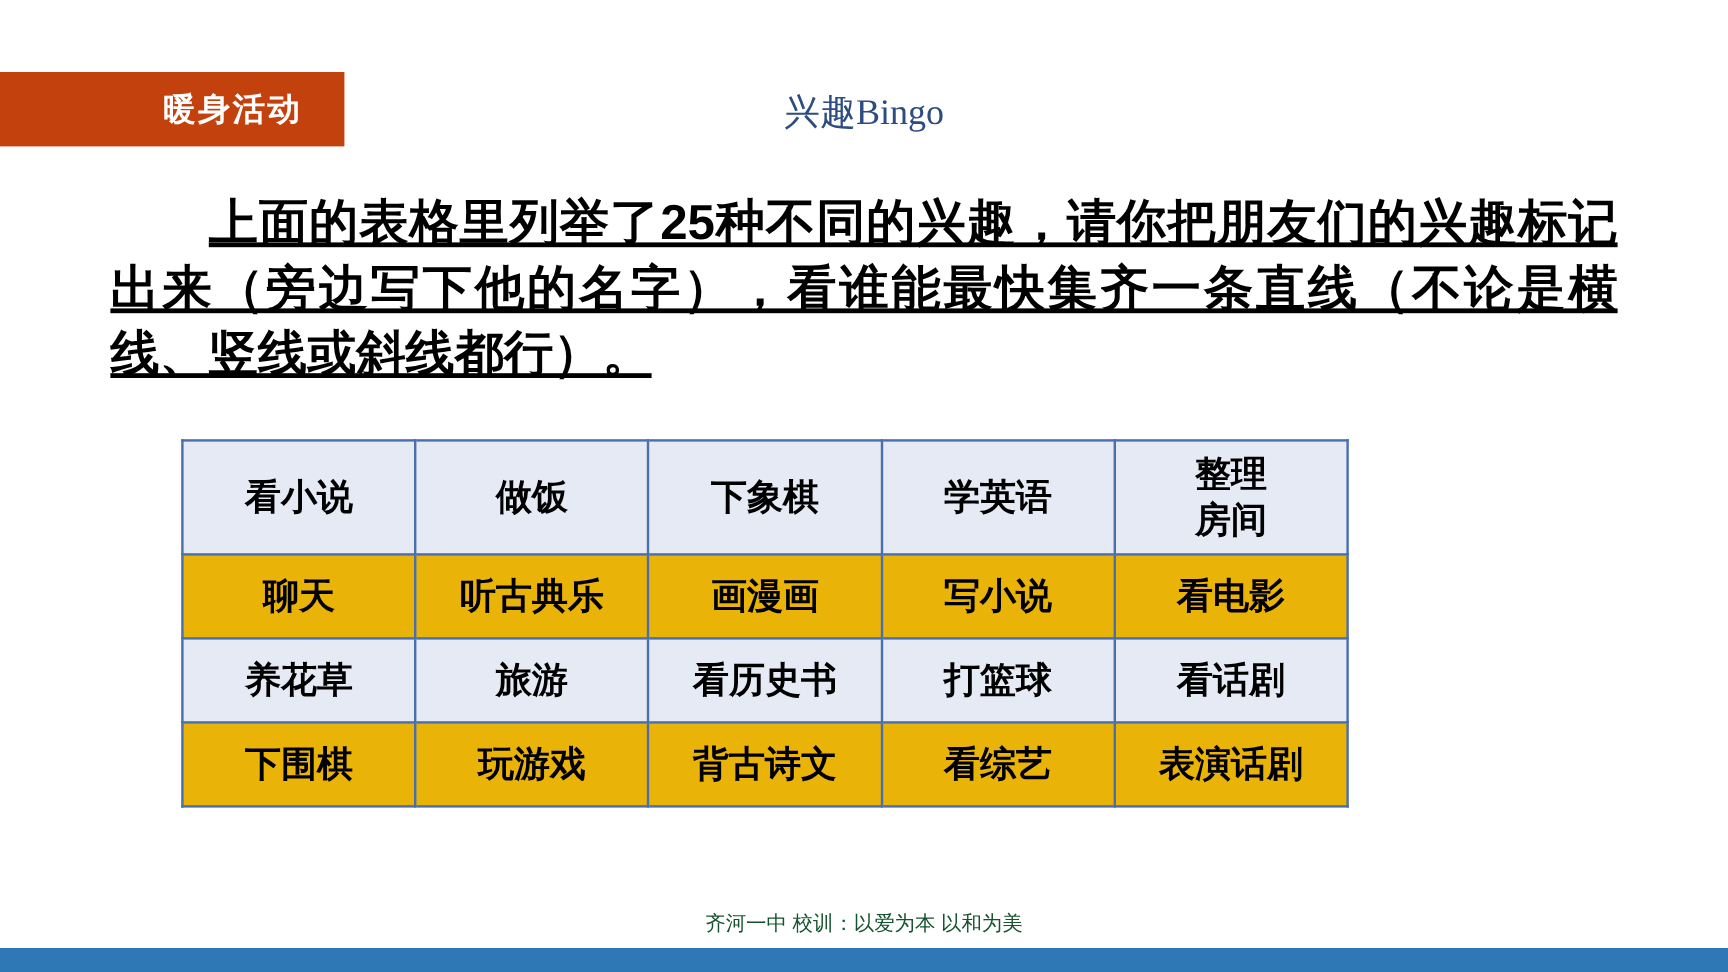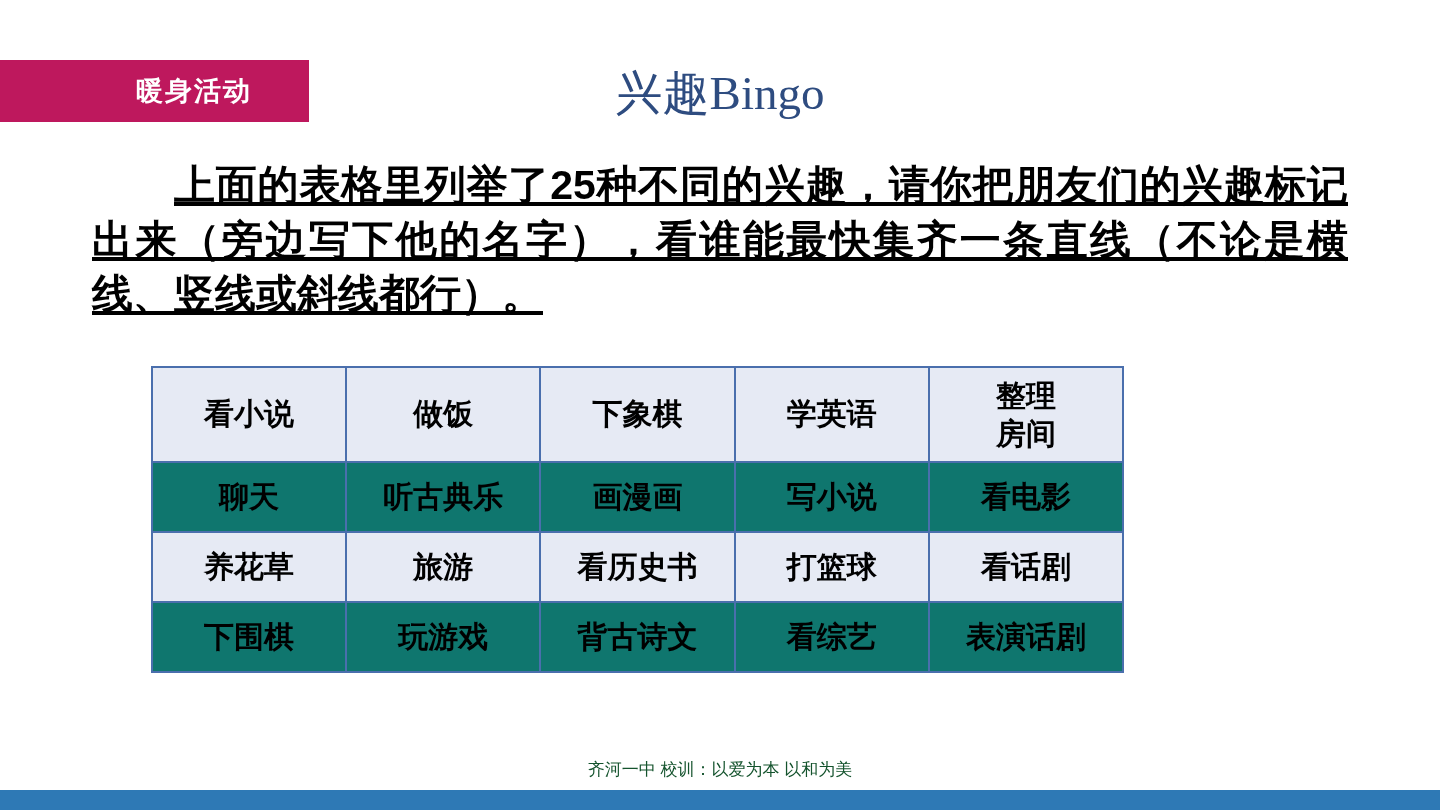--- a/index.html
+++ b/index.html
@@ -17,23 +17,23 @@
     height: 810px;
     background: #ffffff;
     overflow: hidden;
   }
 
   
   .header-band {
     position: absolute;
     left: 0;
     top: 60px;
-    width: 309px;
+    width: 287px;
     height: 62px;
-    background: #be185d;
+    background: #c2410c;
     text-align: right;
   }
   .header-band-label {
     position: absolute;
     left: 0;
     top: 0;
     width: 338px;
     height: 62px;
     display: flex;
     align-items: center;
@@ -50,21 +50,21 @@
   .slide-title {
     position: absolute;
     left: 400px;
     top: 60px;
     width: 640px;
     height: 66px;
     display: flex;
     align-items: center;
     justify-content: center;
     color: #2e4c80;
-    font-size: 47px;
+    font-size: 30px;
     font-family: "Liberation Serif", "DejaVu Serif", serif;
     white-space: nowrap;
   }
 
   
   .body-text {
     position: absolute;
     left: 92px;
     top: 158px;
     width: 1256px;
@@ -94,21 +94,21 @@
     text-align: center;
     vertical-align: middle;
     color: #000000;
     font-size: 30px;
     font-weight: bold;
     height: 68px;
     padding: 0;
     font-family: "Liberation Sans", "DejaVu Sans", sans-serif;
   }
   .bingo-table tr.row-light td { background: #e6eaf4; }
-  .bingo-table tr.row-dark  td { background: #0f766e; }
+  .bingo-table tr.row-dark  td { background: #eab308; }
   .bingo-table tr.row-tall td { height: 93px; }
   .cell-two-line {
     font-size: 26px;
     line-height: 1.25;
     white-space: pre-line;
     margin-top: 12px;
   }
 
   
   .footer-text {

